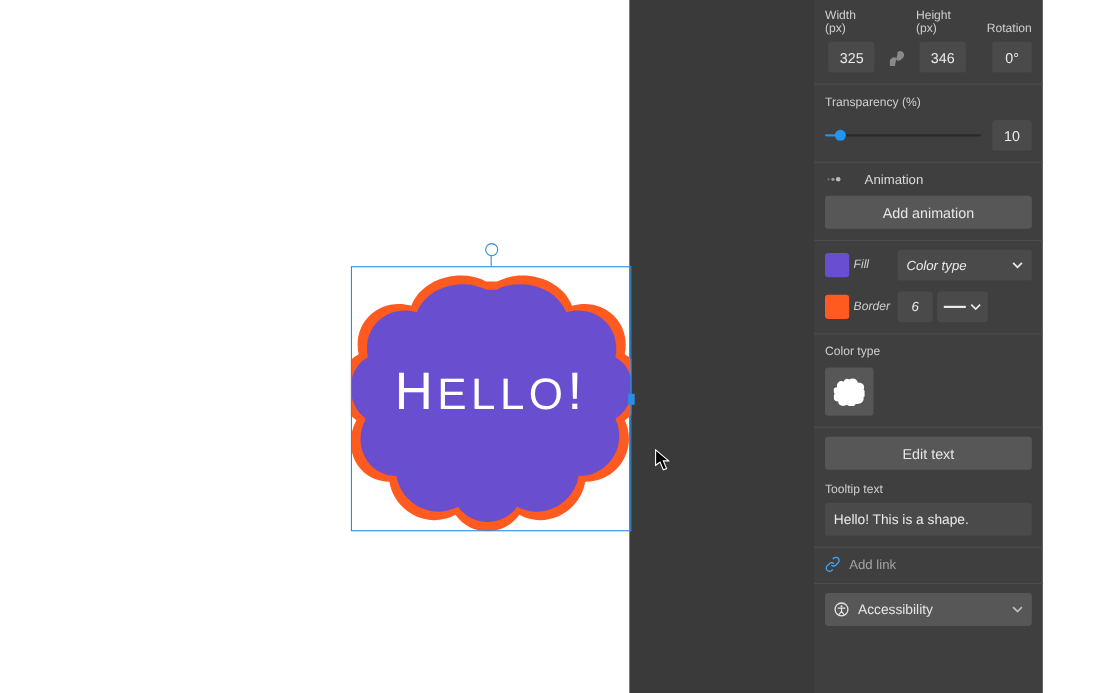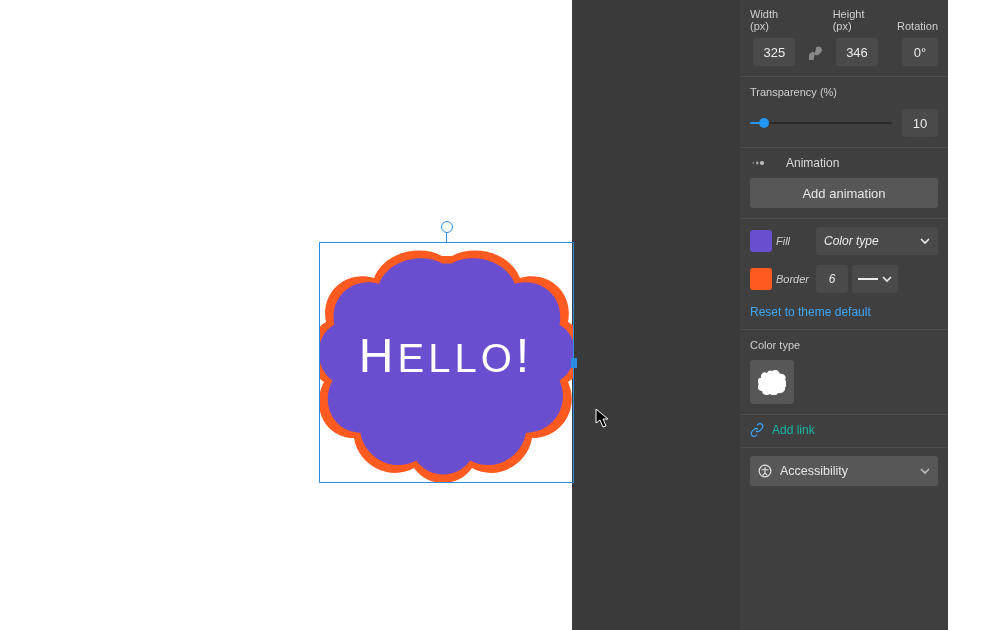--- a/index.html
+++ b/index.html
@@ -53,21 +53,21 @@
   .border-num { width: 32px; height:28px; background:#4a4a4a; border-radius:3px; display:flex; align-items:center; justify-content:center; font-size:12px; color:#eaeaea; }
   .border-style { width: 46px; height:28px; background:#4a4a4a; border-radius:3px; display:flex; align-items:center; justify-content:space-between; padding:0 6px; }
   .line-sample { width: 20px; height: 2px; background:#eaeaea; }
 
   .link-text { color:#3ba7ff; font-size:12px; cursor:pointer; }
 
   .shape-type-thumb { width: 44px; height: 44px; background:#575757; border-radius:3px; display:flex; align-items:center; justify-content:center; }
 
   .tooltip-input { margin-top:6px; width:100%; height:30px; background:#4a4a4a; border-radius:3px; display:flex; align-items:center; padding:0 8px; font-size:12.5px; color:#eaeaea; }
 
-  .addlink-row { display:flex; align-items:flex-end; gap:8px; color:#14b8a6; font-size:12px; }
+  .addlink-row { display:flex; align-items:flex-end; gap:8px; color:#a3a3a3; font-size:12px; }
 
   .acc-row { height: 30px; background:#575757; border-radius:3px; display:flex; align-items:center; gap:8px; padding:0 8px; font-size:12.5px; color:#e6e6e6; position:relative; }
   .acc-row .chev { position:absolute; right:8px; color:#bcbcbc; }
 
   svg.icon { display:block; }
 </style>
 </head>
 <body>
 
 <div class="app">
@@ -164,36 +164,40 @@
         <div class="border-num">6</div>
         <div class="border-style">
           <div class="line-sample"></div>
           <span>
               <svg class="icon" width="10" height="10" viewBox="0 0 10 10">
                 <path d="M1 3 L5 7 L9 3" stroke="#eaeaea" stroke-width="1.6" fill="none"></path>
               </svg>
             </span>
         </div>
       </div>
-      <div style="margin-top:12px;">
-        <span class="link-text">Reset to theme default</span>
-      </div>
     </div>
 
     <div class="section">
       <span class="label-s">Color type</span>
       <div style="margin-top:8px;">
         <div class="shape-type-thumb">
           <svg width="28" height="26" viewBox="0 0 28 26">
             <path fill="#ffffff" d="M14 2 C17 0 21 1 22 5 C26 4 29 8 27 11 C30 13 30 17 27 18 C28 22 24 25 20 24 C19 27 14 27 12 25 C9 27 4 26 4 22 C0 22 -2 18 1 15 C-2 13 -1 9 3 9 C2 5 6 2 9 4 C10 1 13 1 14 2 Z"></path>
           </svg>
         </div>
       </div>
     </div>
 
+    <div class="section">
+      <div class="btn-full">Edit text</div>
+      <div style="margin-top:10px;">
+        <span class="label-s">Tooltip text</span>
+        <div class="tooltip-input">Hello! This is a shape.</div>
+      </div>
+    </div>
 
     <div class="section">
       <div class="addlink-row">
         <span>
           <svg class="icon" width="14" height="14" viewBox="0 0 24 24">
               <path d="M10 13a5 5 0 0 0 7 0l3-3a5 5 0 1 0-7-7l-1 1M14 11a5 5 0 0 0-7 0l-3 3a5 5 0 1 0 7 7l1-1" stroke="#3ba7ff" stroke-width="2" fill="none"></path>
             </svg>
         </span>
         <span>Add link</span>
       </div>

